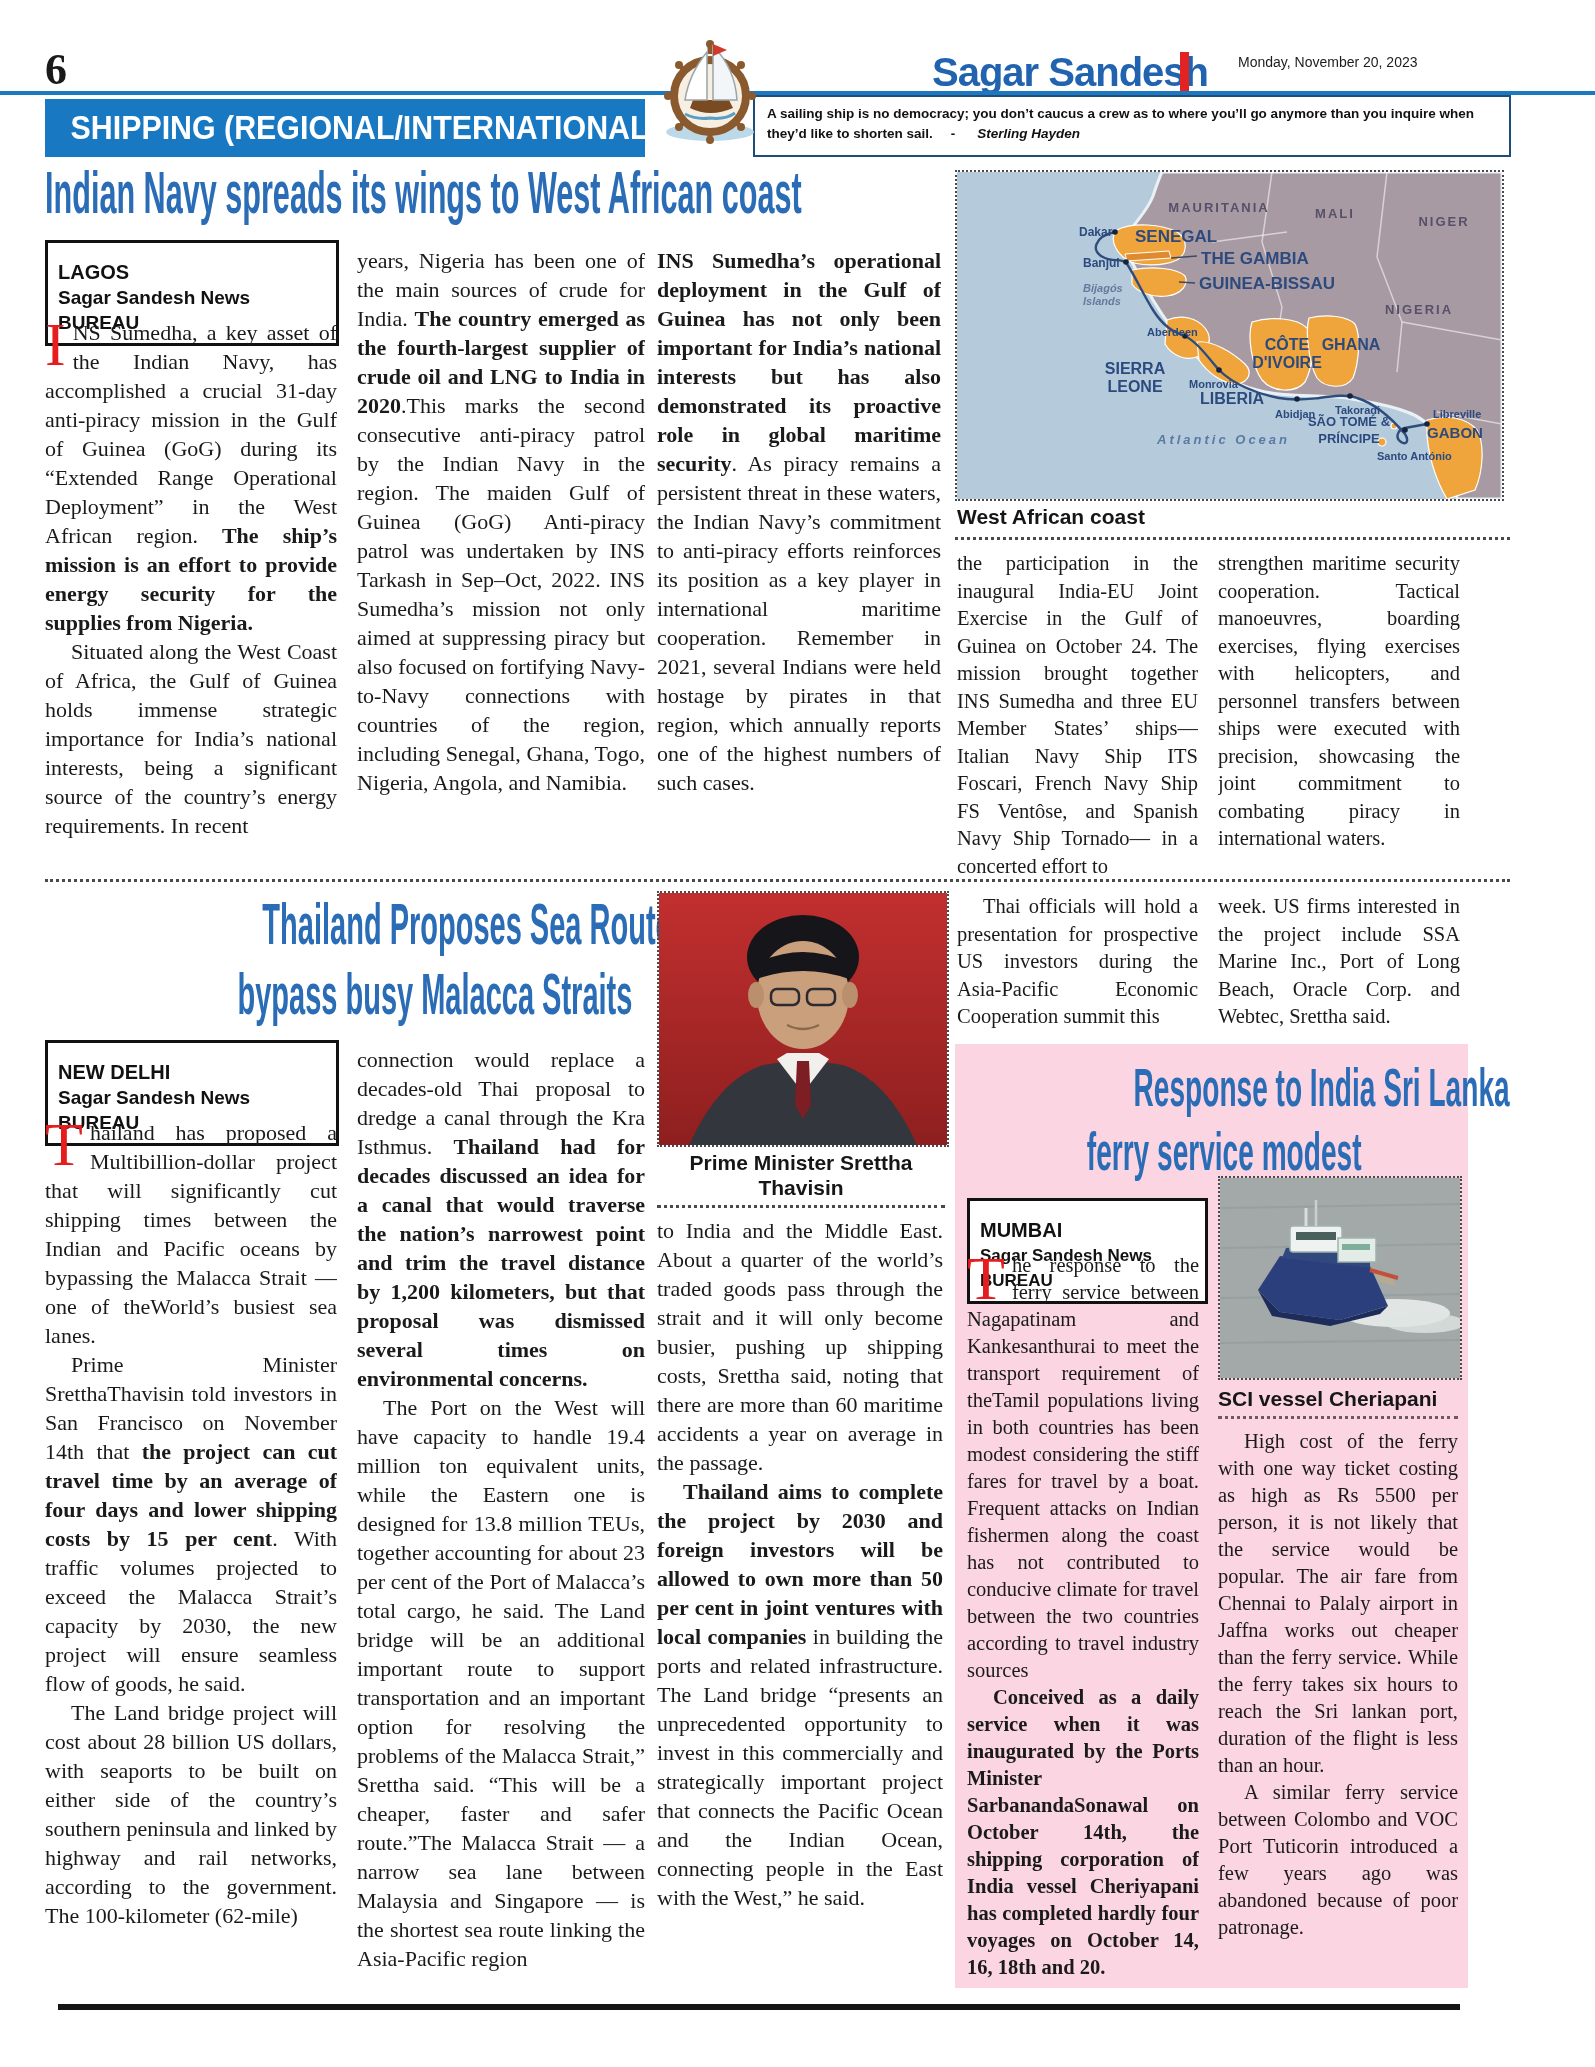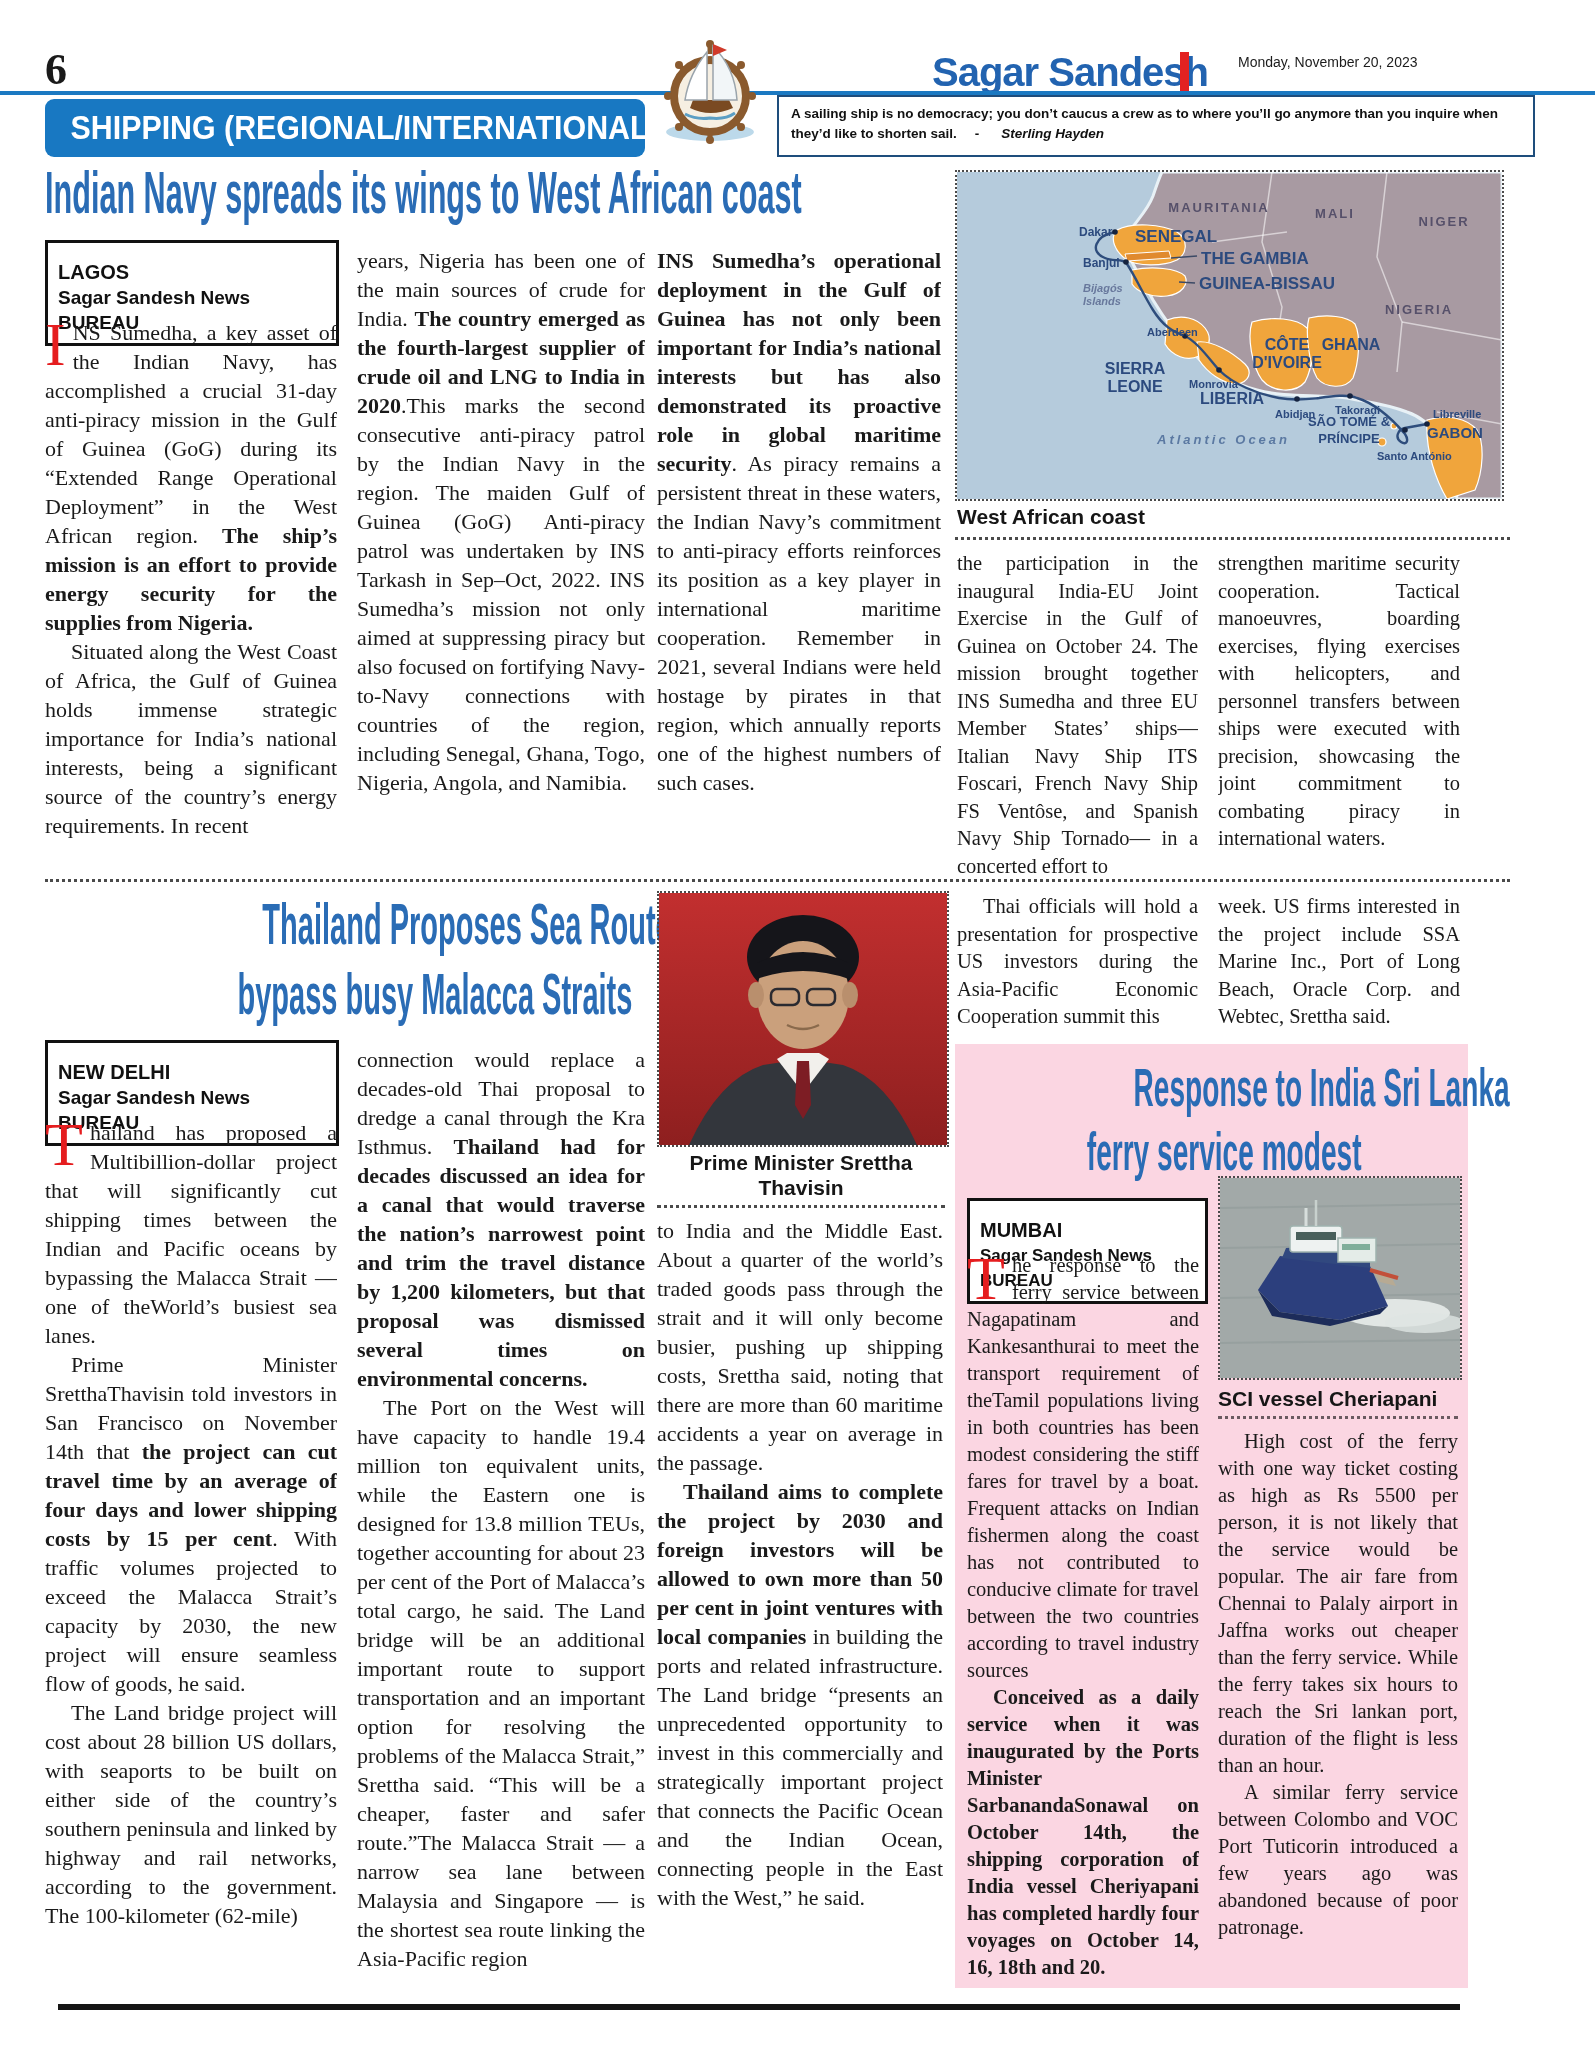--- a/index.html
+++ b/index.html
@@ -7,21 +7,21 @@
         font-family:"Liberation Serif",serif;color:#1a1a1a;}
   .abs{position:absolute;}
   
   .pagenum{font-size:44px;font-weight:bold;font-family:"Liberation Serif",serif;}
   .masthead{font-family:"Liberation Sans",sans-serif;font-weight:bold;color:#2263b0;
             font-size:40px;white-space:nowrap;transform:scaleX(0.84);transform-origin:left top;
             letter-spacing:-1px;}
   .redbar{background:#e32222;width:9px;height:42px;}
   .dateline{font-family:"Liberation Sans",sans-serif;font-size:14px;color:#1c1c1c;white-space:nowrap;}
   .bluerule{background:#1b79c2;height:4px;}
-  .banner{background:#1878c2;color:#ffffff;text-align:center;border-radius:9px;}
+  .banner{background:#1878c2;color:#ffffff;text-align:center;}
   .banner-inner{display:inline-block;font-family:"Liberation Sans",sans-serif;font-weight:bold;
                 font-size:33px;line-height:58px;white-space:nowrap;transform:scaleX(0.92);
                 transform-origin:center;}
   .quotebox{border:2px solid #1e4d7c;background:#fff;padding:7px 12px 5px 12px;
             font-family:"Liberation Sans",sans-serif;font-weight:bold;font-size:13.5px;
             line-height:20px;color:#111;}
   .quotebox i{font-style:italic;}
   .qd{display:inline-block;margin:0 22px 0 18px;}
   
   .hl{font-family:"Liberation Sans",sans-serif;font-weight:bold;color:#2a6cb5;white-space:nowrap;text-align:center;}
@@ -96,21 +96,21 @@
       <circle cx="96" cy="93" r="4" fill="#8a5a2e"></circle>
         <circle cx="65" cy="106" r="4" fill="#8a5a2e"></circle>
       <path d="M45,74 Q65,84 88,74 L84,66 L48,66 Z" fill="#7a4a22"></path>
       <path d="M62,18 L62,66 L40,66 Q44,40 62,18 Z" fill="#ffffff" stroke="#9aa4ac" stroke-width="1.5"></path>
       <path d="M68,12 L68,66 L92,66 Q90,34 68,12 Z" fill="#f2f6f8" stroke="#9aa4ac" stroke-width="1.5"></path>
       <path d="M68,10 L82,16 L68,22 Z" fill="#d03a2a"></path>
       <path d="M40,80 Q52,86 65,84 Q80,86 90,79" fill="none" stroke="#5b9ec4" stroke-width="3"></path>
     </svg>
   </div>
 
-  <div class="abs quotebox" style="left:753px;top:95px;width:730px;height:46px;margin-left:24px;">
+  <div class="abs quotebox" style="left:753px;top:95px;width:730px;height:46px;">
     <span>A sailing ship is no democracy;  you don’t caucus a crew as to where you’ll go anymore than you inquire when they’d like to shorten sail.</span><span class="qd">-</span><i>Sterling Hayden</i>
   </div>
 
   <div class="abs hl hl1" style="left:45px;top:158px;">
     <span class="hl-inner">Indian Navy spreads its wings to West African coast</span>
   </div>
 
   <div class="abs byline" style="left:45px;top:240px;width:268px;">
     <span class="loc">LAGOS</span>
     <span class="bur">Sagar Sandesh News BUREAU</span>

